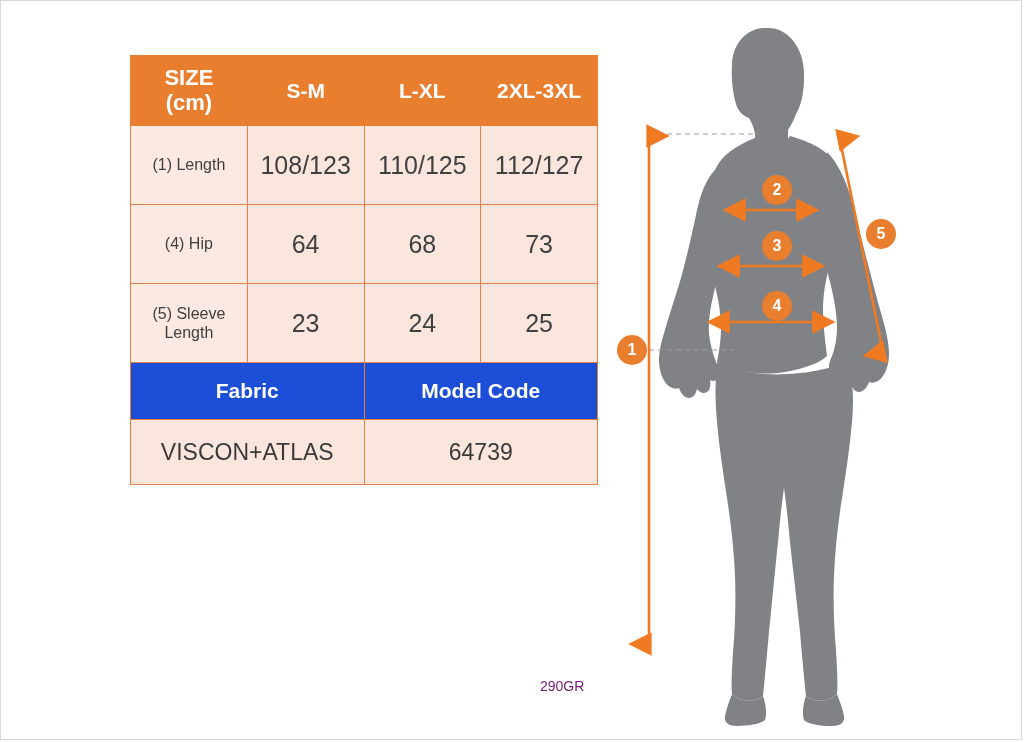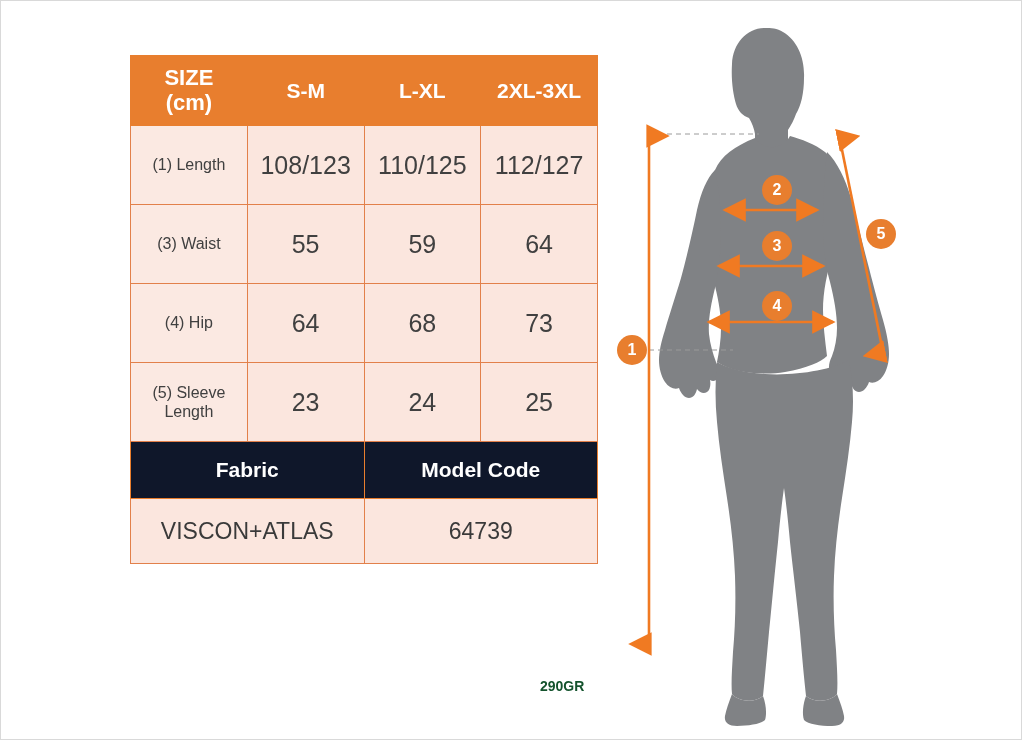--- a/index.html
+++ b/index.html
@@ -69,40 +69,40 @@
     background: #fbe6de;
     font-size: 25px;
     color: #3a3a3a;
     height: 76px;
     margin-left: 40px;
   }
   .val-cell.len {
     font-size: 25px;
   }
   .sub-hdr td {
-    background: #0f172a;
+    background: #1d4ed8;
     color: #ffffff;
     font-weight: bold;
     font-size: 21px;
     height: 54px;
     border-color: #e87e2e;
   }
   .foot-row td {
     background: #fbe6de;
     font-size: 23px;
     color: #3a3a3a;
     height: 62px;
   }
   .weight-note {
     position: absolute;
     left: 540px;
     top: 678px;
     font-size: 14px;
-    font-weight: bold;
-    color: #14532d;
+    font-weight: normal;
+    color: #701a75;
   }
 
   
   .figure-wrap {
     position: absolute;
     left: 615px;
     top: 10px;
     width: 400px;
     height: 720px;
   }
@@ -147,26 +147,20 @@
       </tr>
 
       <tr>
         <td class="lbl-cell">(1) Length</td>
         <td class="val-cell len">108/123</td>
         <td class="val-cell len">110/125</td>
         <td class="val-cell len">112/127</td>
       </tr>
 
 
-      <tr>
-        <td class="lbl-cell">(3) Waist</td>
-        <td class="val-cell">55</td>
-        <td class="val-cell">59</td>
-        <td class="val-cell">64</td>
-      </tr>
 
       <tr>
         <td class="lbl-cell">(4) Hip</td>
         <td class="val-cell">64</td>
         <td class="val-cell">68</td>
         <td class="val-cell">73</td>
       </tr>
 
       <tr>
         <td class="lbl-cell">(5) Sleeve Length</td>

